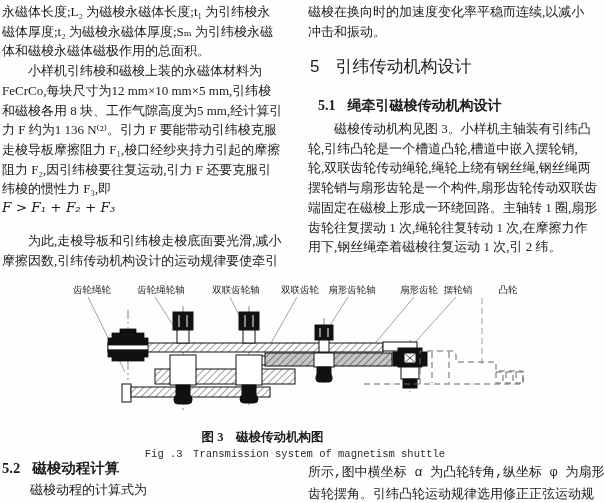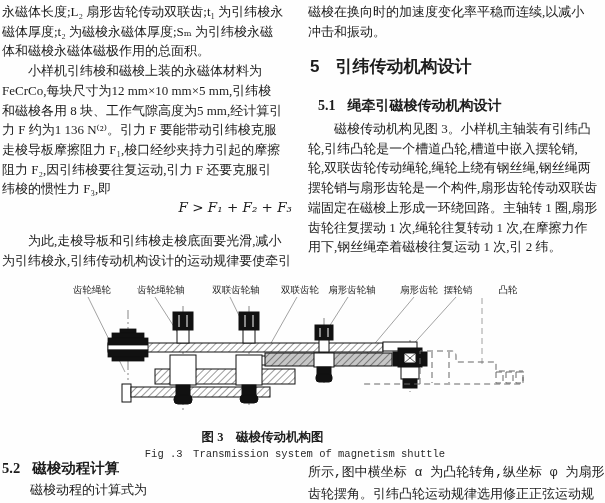--- a/index.html
+++ b/index.html
@@ -3,25 +3,25 @@
 <meta charset="utf-8">
 <style>
   html,body{margin:0;padding:0;}
   .page{position:relative;width:605px;height:503px;background:#fefefe;overflow:hidden;
         font-family:"Liberation Serif","DejaVu Serif",serif;color:#1c1c1c;}
   .col{position:absolute;top:0;}
   .col.left{left:2px;width:298px;}
   .col.right{left:308px;width:297px;}
   .tline{font-size:13px;line-height:19.7px;white-space:nowrap;}
   .lines-a{position:absolute;top:2px;left:0;}
-  .formula{position:absolute;top:199px;left:0;width:290px;text-align:right;
+  .formula{position:absolute;top:199px;left:0;width:290px;text-align:left;
            font-style:italic;font-size:13.5px;font-family:"DejaVu Serif",serif;}
   .lines-b{position:absolute;top:231px;left:0;}
   .r-para{position:absolute;top:2px;left:0;}
-  .h5{position:absolute;top:55px;left:2px;font-weight:bold;font-size:17px;
+  .h5{position:absolute;top:55px;left:2px;font-weight:normal;font-size:17px;
       font-family:"Liberation Sans","DejaVu Sans",sans-serif;}
   .h5 .num{margin-right:16px;}
   .h51{position:absolute;top:97px;left:2px;font-weight:bold;font-size:14px;}
   .h51 .num{margin-right:12px;margin-left:8px;}
   .r-body{position:absolute;top:119px;left:0;}
   .figure-svg{position:absolute;left:0;top:278px;}
   .cap-zh{position:absolute;top:429px;left:0;width:525px;text-align:center;
           font-size:12.5px;font-weight:600;}
   .cap-en{position:absolute;top:447px;left:0;width:590px;text-align:center;
           font-size:10.5px;color:#2a2a2a;font-family:Liberation Mono, monospace;}
@@ -35,36 +35,36 @@
                   font-size:9.5px;fill:#1c1c1c;text-anchor:middle;}
 </style>
 </head>
 <body>
 
 <div class="page">
 
   <div class="col left">
     <div class="lines-a">
 
-    <div class="tline">永磁体长度;L₂ 扇形齿轮传动双联齿;t₁ 为引纬梭永</div>
+    <div class="tline">永磁体长度;L₂ 为磁梭永磁体长度;t₁ 为引纬梭永</div>
         <div class="tline">磁体厚度;t₂ 为磁梭永磁体厚度;Sₘ 为引纬梭永磁</div>
         <div class="tline">体和磁梭永磁体磁极作用的总面积。</div>
         <div class="tline">　　小样机引纬梭和磁梭上装的永磁体材料为</div>
         <div class="tline">FeCrCo,每块尺寸为12 mm×10 mm×5 mm,引纬梭</div>
         <div class="tline">和磁梭各用 8 块、工作气隙高度为5 mm,经计算引</div>
         <div class="tline">力 F 约为1 136 N⁽²⁾。引力 F 要能带动引纬梭克服</div>
         <div class="tline">走梭导板摩擦阻力 F₁,梭口经纱夹持力引起的摩擦</div>
         <div class="tline">阻力 F₂,因引纬梭要往复运动,引力 F 还要克服引</div>
         <div class="tline">纬梭的惯性力 F₃,即</div>
       </div>
     <div class="formula">F &gt; F₁ + F₂ + F₃</div>
     <div class="lines-b">
 
     <div class="tline">　　为此,走梭导板和引纬梭走梭底面要光滑,减小</div>
-        <div class="tline">为引纬梭永,引纬传动机构设计的运动规律要使牵引</div>
+        <div class="tline">摩擦因数,引纬传动机构设计的运动规律要使牵引</div>
       </div>
   </div>
 
   <div class="col right">
     <div class="r-para">
 
     <div class="tline">磁梭在换向时的加速度变化率平稳而连续,以减小</div>
         <div class="tline">冲击和振动。</div>
       </div>
     <div class="h5">

